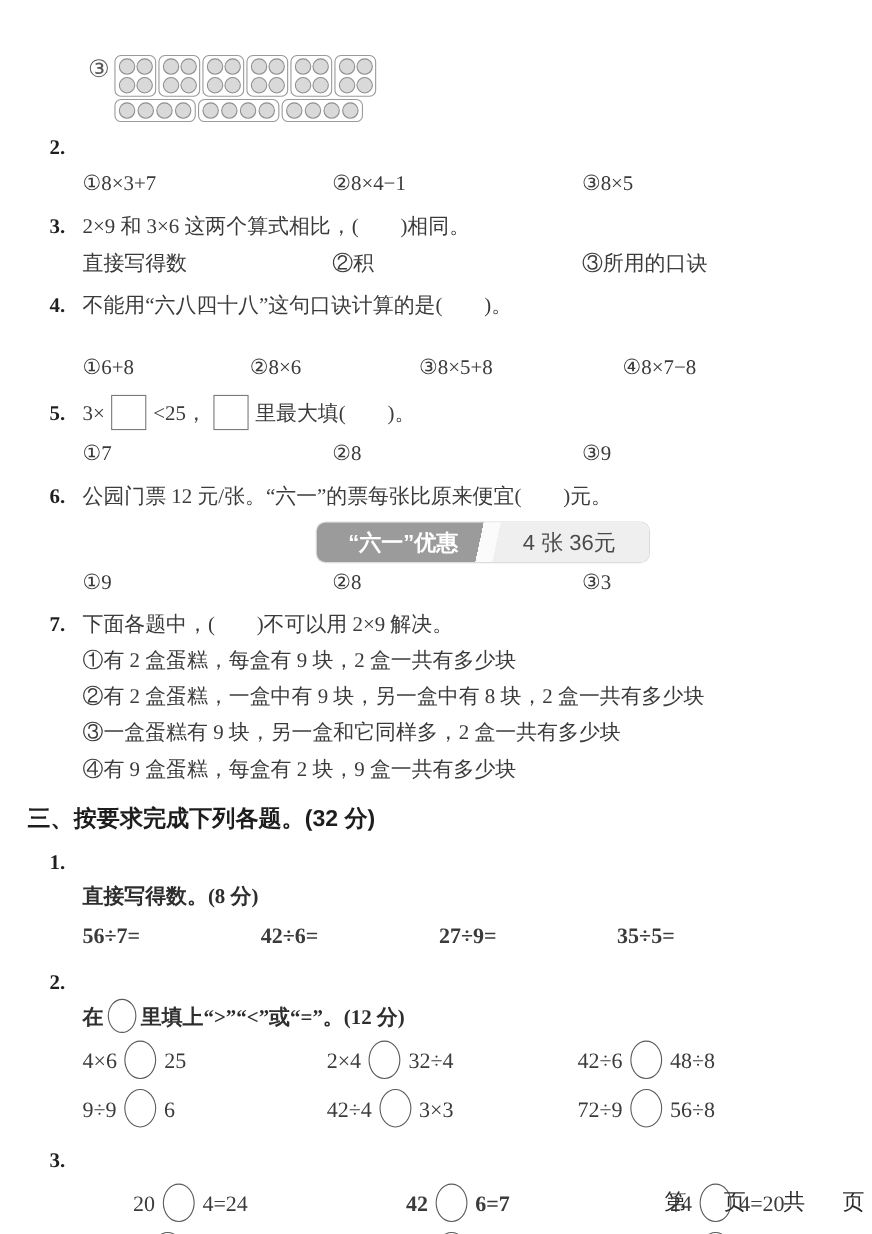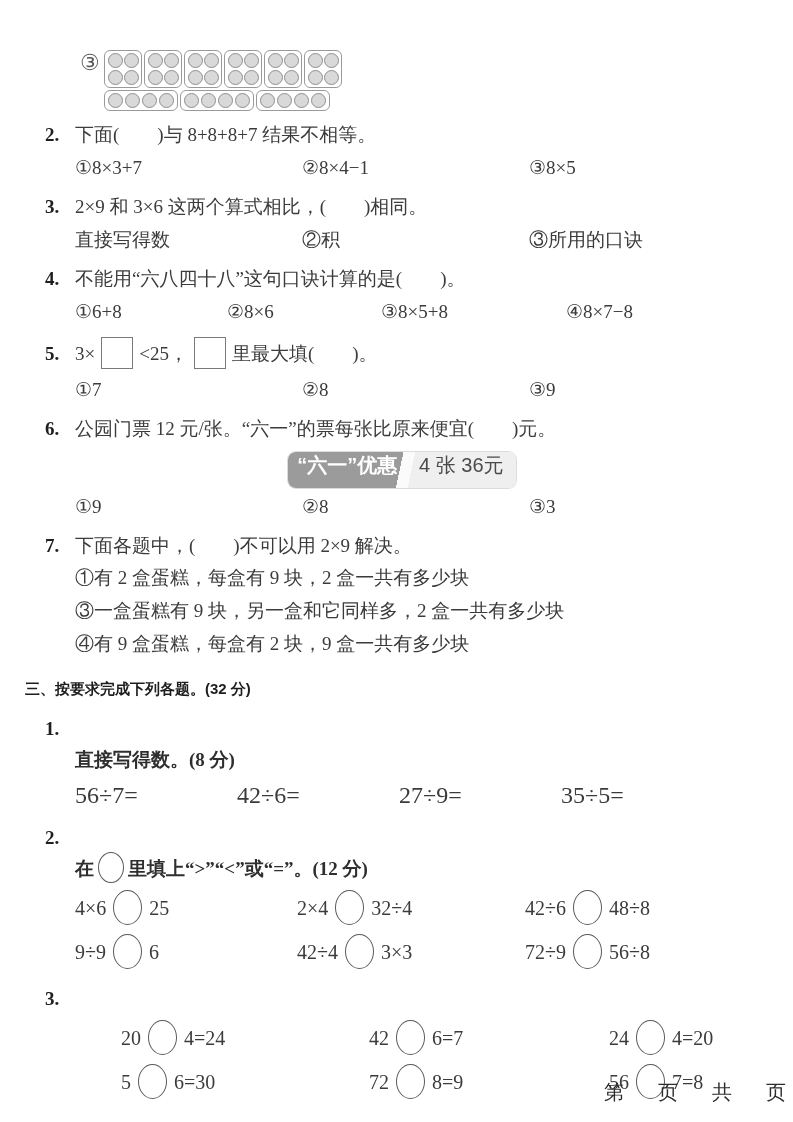--- a/index.html
+++ b/index.html
@@ -18,48 +18,48 @@
   .fbox-1x4{grid-template-columns:repeat(4,15px);}
   .circ{width:13px;height:13px;border-radius:50%;background:#d9d9d9;border:1px solid #8f8f8f;}
   
   .q{margin-top:9px;}
   .q-line{display:flex;line-height:30px;}
   .q-num{width:30px;font-weight:bold;color:#1f1f1f;flex:none;}
   .q-text{color:#3b3b3b;}
   .opts{padding-left:30px;line-height:30px;margin-top:3px;}
   .opt{display:inline-block;width:227px;}
   .opt:last-child{width:auto;}
-  .opt.w152{width:152px;} .opt.w154{width:154px;} .opt.w185{width:185px;} .opt.wauto{width:auto;}
+  .opt.w152{width:152px;} .opt.w154{width:154px;margin-top:23px;} .opt.w185{width:185px;} .opt.wauto{width:auto;}
   .q7-item{padding-left:30px;line-height:33px;}
   
   .sq{display:inline-block;width:30px;height:30px;border:1.2px solid #7a7a7a;background:#fff;vertical-align:-9px;margin:0 6px;}
   .hole{display:inline-block;width:27px;height:33px;border:1.5px solid #5a5a5a;border-radius:50%;background:#fff;vertical-align:-10px;margin:0 7px;}
   .hole-sm{width:24px;height:29px;vertical-align:-8px;margin:0 4px;}
   
-  .banner{position:relative;margin:8px 0 4px 243px;width:228px;height:36px;border-radius:8px;
+  .banner{position:relative;margin:8px 0 4px 243px;width:302px;height:36px;border-radius:8px;
     background:linear-gradient(102deg,#9b9b9b 0 49%,#fbfbfb 49% 54%,#efefef 54% 100%);
-    box-shadow:0 0 0 1px #dcdcdc;display:flex;overflow:hidden;}
+    box-shadow:0 0 0 1px #dcdcdc;display:flex;align-items:center;overflow:hidden;}
   .banner-left{width:52%;text-align:center;color:#ffffff;font-weight:bold;font-size:20px;
     font-family:"Liberation Sans","DejaVu Sans",sans-serif;}
   .banner-right{width:48%;text-align:center;color:#4a4a4a;font-size:20px;
     font-family:"Liberation Sans","DejaVu Sans",sans-serif;}
   
   .sec-head{margin:14px 0 4px -20px;font-family:"Liberation Sans","DejaVu Sans",sans-serif;
-    font-weight:bold;font-size:15px;color:#1d1d1d;line-height:30px;}
+    font-weight:bold;font-size:21px;color:#1d1d1d;line-height:30px;}
   .sub{margin-top:8px;}
   .sub-line{display:flex;line-height:34px;}
   .sub-num{width:30px;font-weight:bold;color:#1f1f1f;flex:none;}
   .sub-text{font-weight:600;color:#2e2e2e;margin-top:31px;}
-  .facts{padding-left:30px;line-height:36px;font-size:24px;}
+  .facts{padding-left:30px;line-height:36px;font-size:20px;font-weight:bold;}
   .fact{display:inline-block;width:162px;}
   .fact:last-child{width:auto;}
   .cmp-row{padding-left:30px;line-height:44px;font-size:20px;white-space:nowrap;}
   .cell{display:inline-block;}
   .cell.c200{width:200px;} .cell.c228{width:228px;margin-left:22px;}
-  .cell.c248{width:248px;margin-left:46px;} .cell.c240{width:240px;}
+  .cell.c248{width:248px;margin-left:46px;} .cell.c240{width:240px;font-weight:bold;}
   
   .footer{position:absolute;left:0;bottom:16px;width:100%;text-align:right;
     font-family:"Liberation Sans","DejaVu Sans",sans-serif;font-size:20px;color:#2b2b2b;letter-spacing:7px;}
 </style>
 </head>
 <body>
 
 <div class="sheet">
 
   <div class="figure">
@@ -122,21 +122,20 @@
             <span class="circ"></span>
             <span class="circ"></span>
           </div>
         </div>
     </div>
   </div>
 
   <div class="q">
     <div class="q-line">
       <span class="q-num">2.</span>
-      <span class="q-text">下面(　　)与 8+8+8+7 结果不相等。</span>
     </div>
     <div class="opts">
       <span class="opt">①8×3+7</span><span class="opt">②8×4−1</span><span class="opt">③8×5</span>
     </div>
   </div>
 
   <div class="q">
     <div class="q-line">
       <span class="q-num">3.</span>
       <span class="q-text">2×9 和 3×6 这两个算式相比，(　　)相同。</span>
@@ -179,20 +178,21 @@
       <span class="opt">①9</span><span class="opt">②8</span><span class="opt">③3</span>
     </div>
   </div>
 
   <div class="q">
     <div class="q-line">
       <span class="q-num">7.</span>
       <span class="q-text">下面各题中，(　　)不可以用 2×9 解决。</span>
     </div>
     <div class="q7-item">①有 2 盒蛋糕，每盒有 9 块，2 盒一共有多少块</div>
+    <div class="q7-item">②有 2 盒蛋糕，一盒中有 9 块，另一盒中有 8 块，2 盒一共有多少块</div>
     <div class="q7-item">③一盒蛋糕有 9 块，另一盒和它同样多，2 盒一共有多少块</div>
     <div class="q7-item">④有 9 盒蛋糕，每盒有 2 块，9 盒一共有多少块</div>
   </div>
 
   <div class="sec-head">三、按要求完成下列各题。(32 分)</div>
 
   <div class="sub">
     <div class="sub-line">
       <span class="sub-num">1.</span>
       <span class="sub-text">直接写得数。(8 分)</span>

